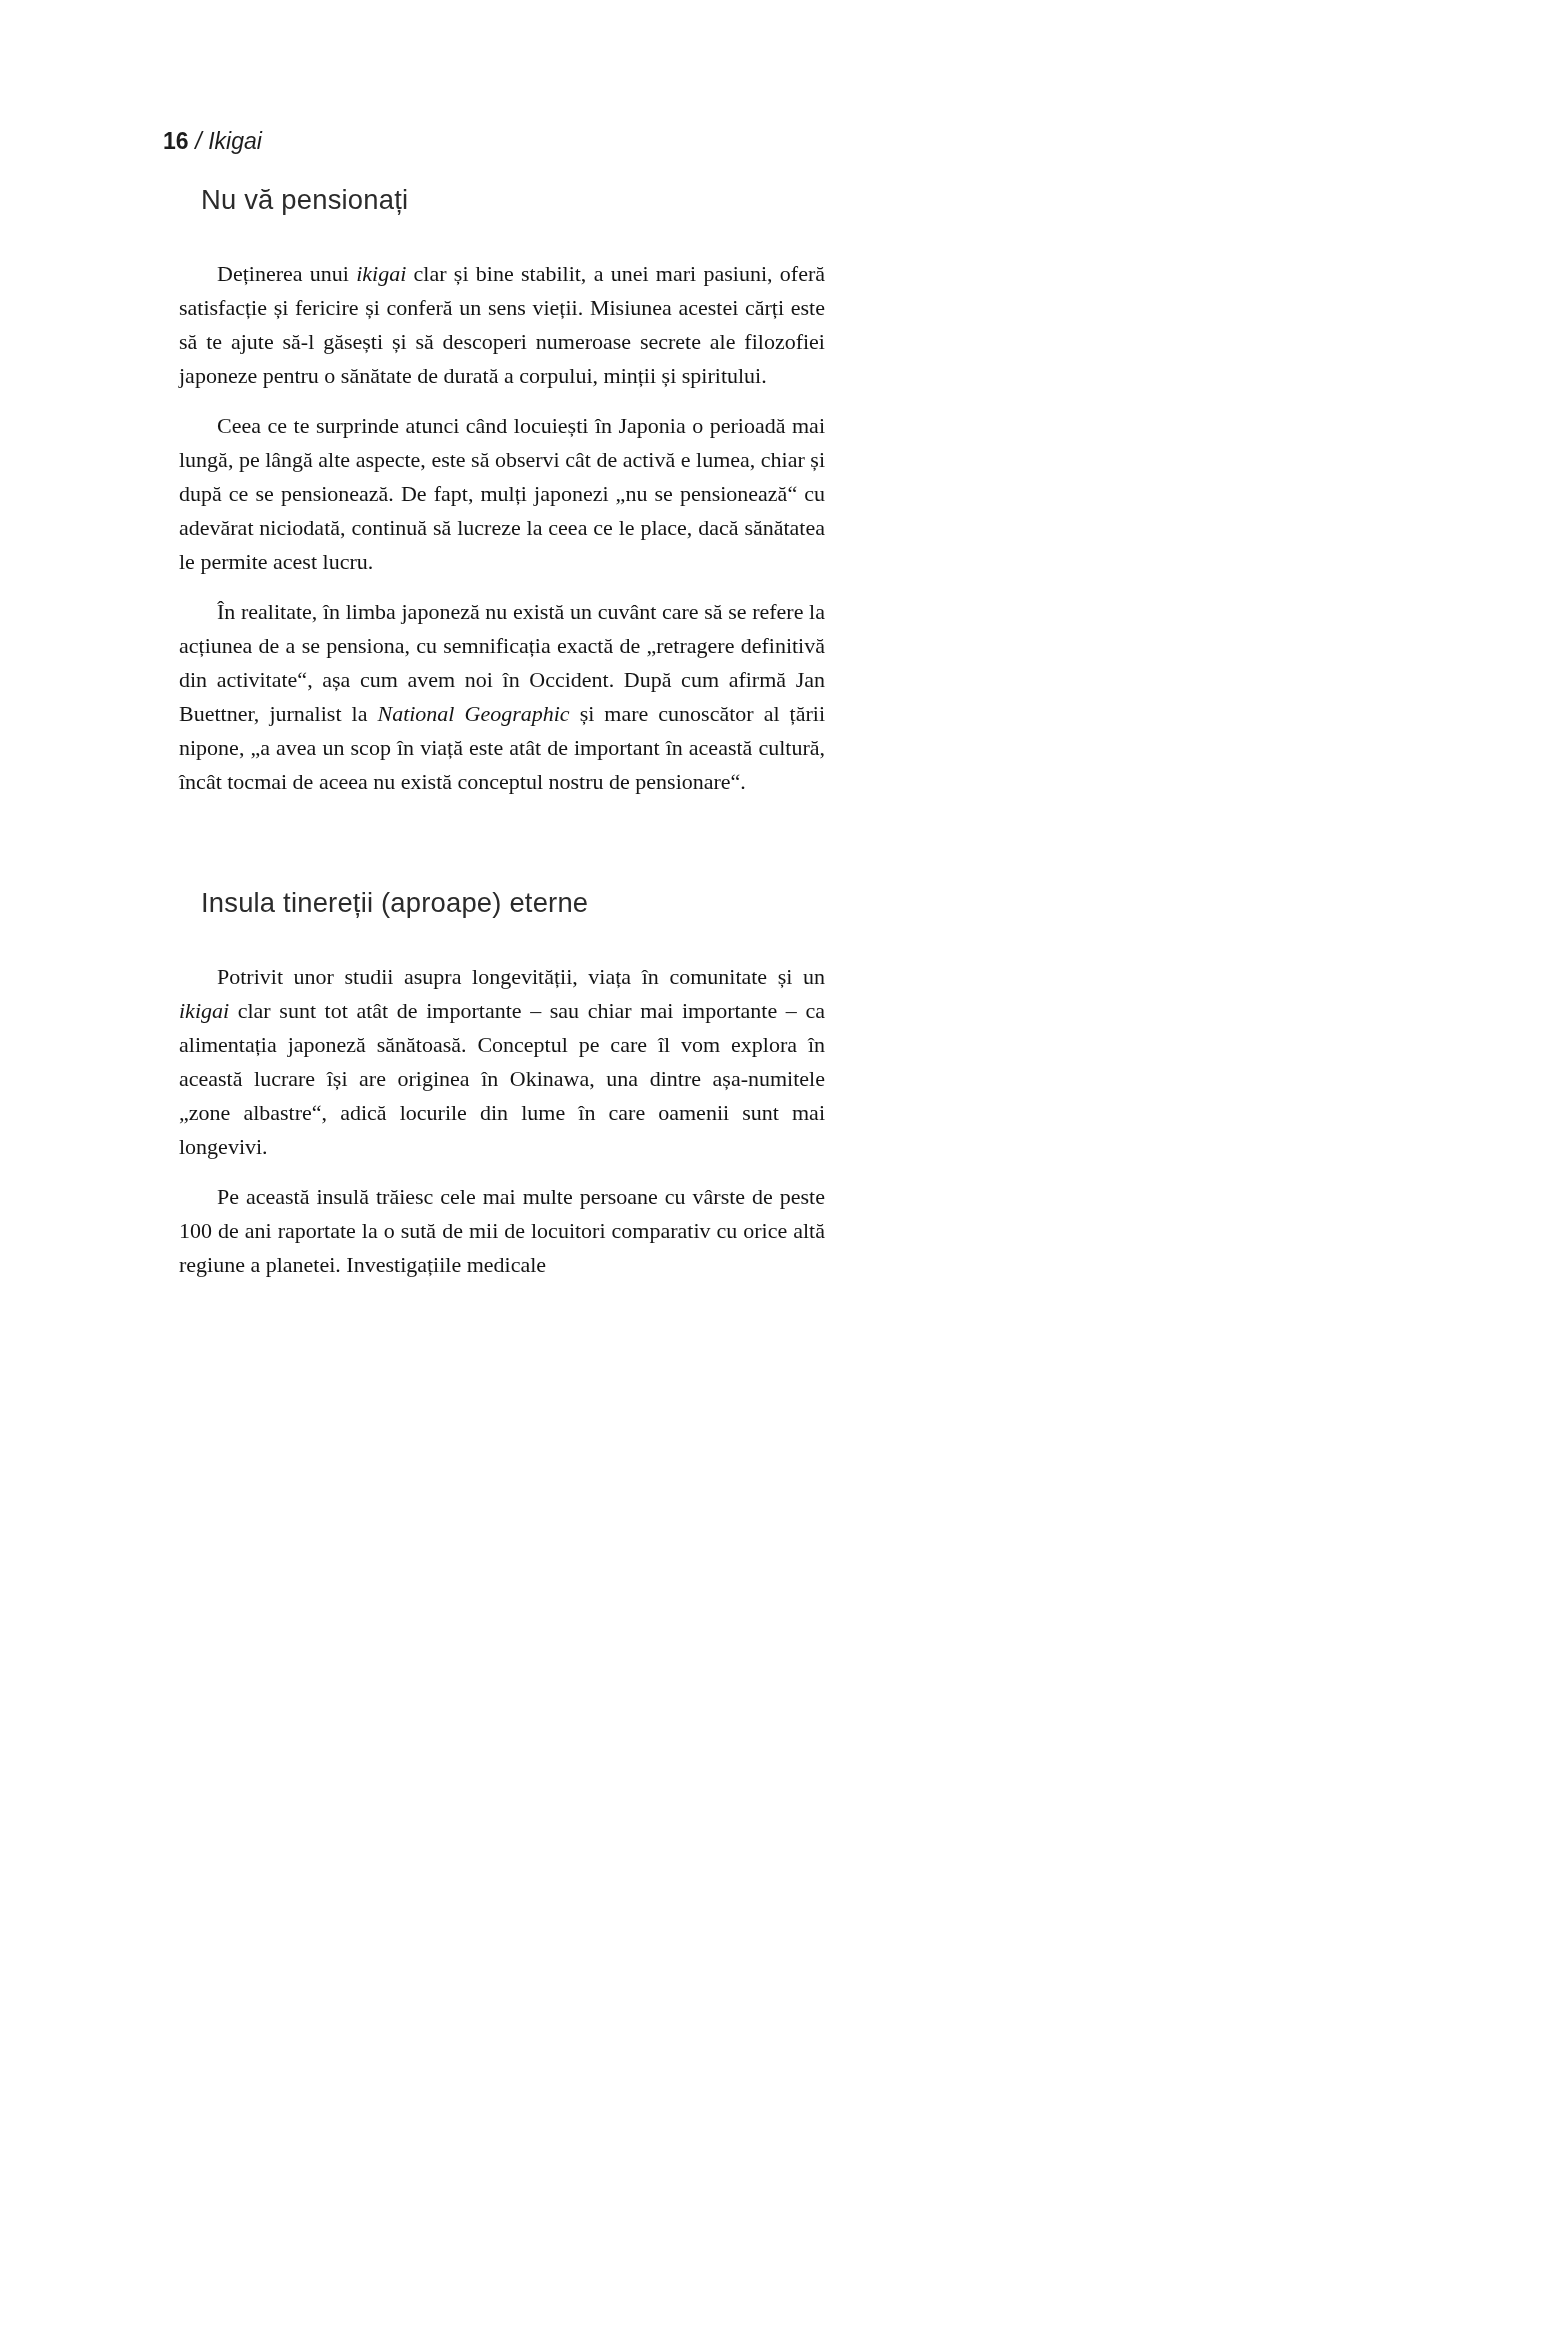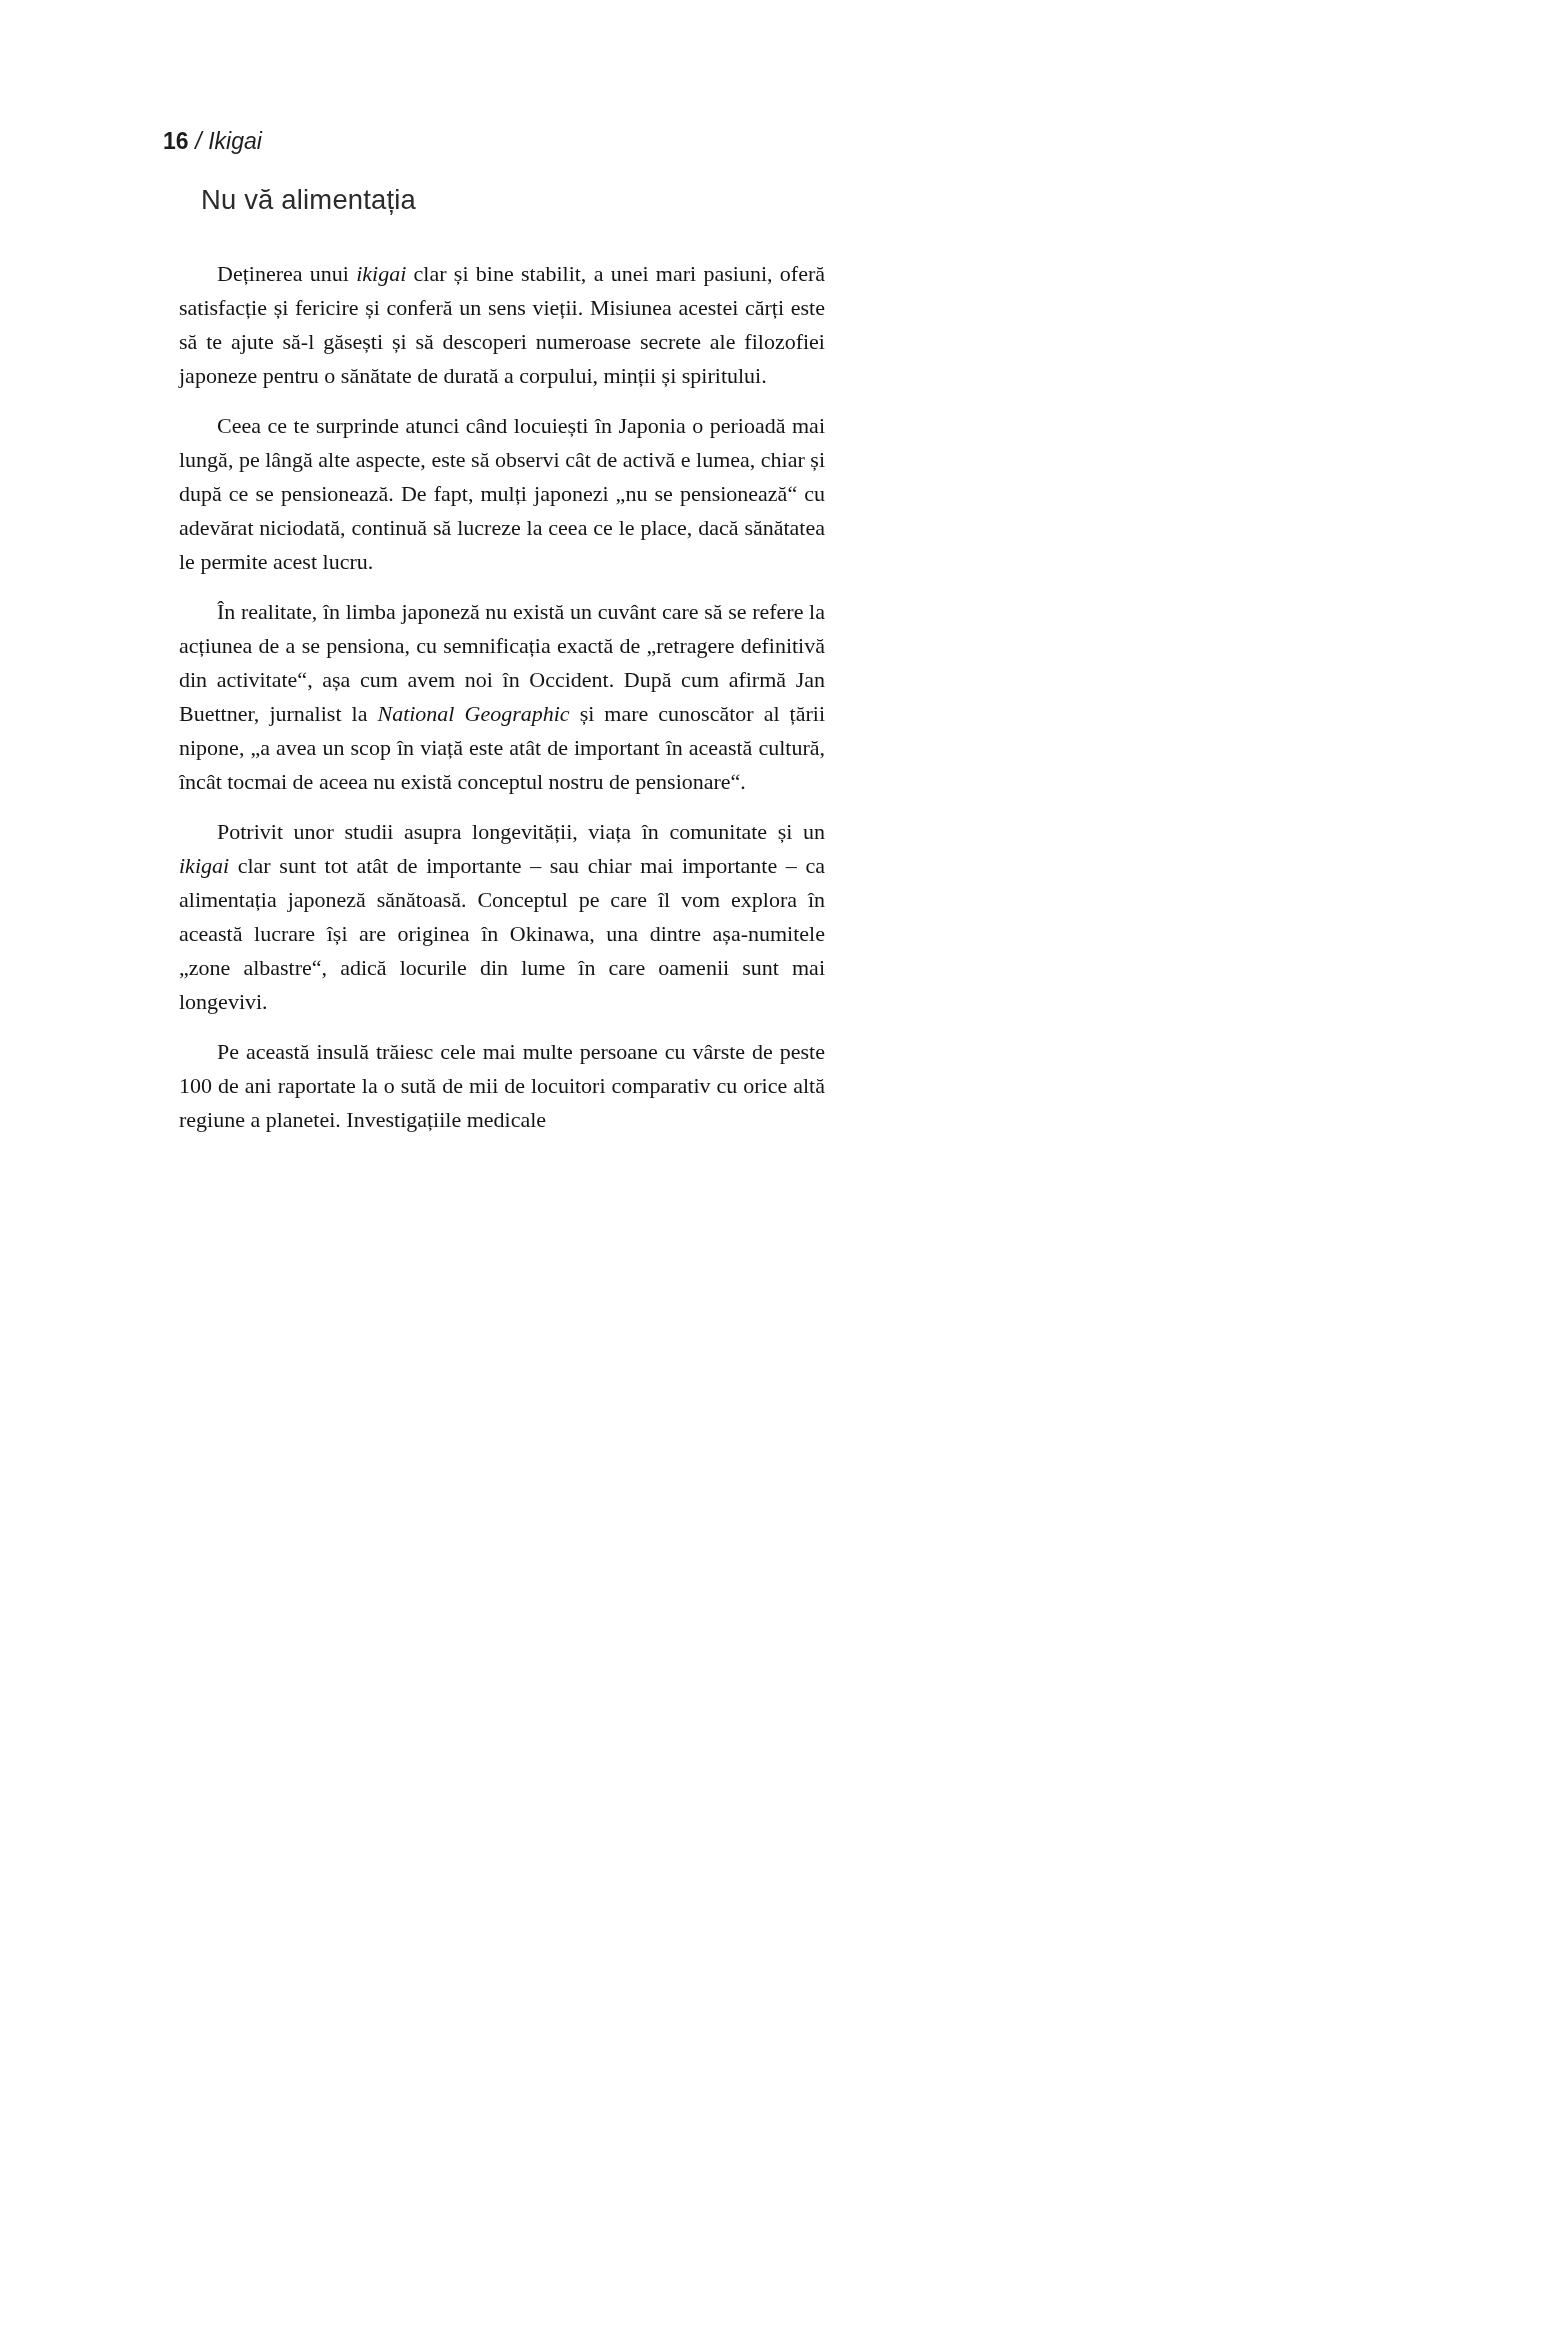--- a/index.html
+++ b/index.html
@@ -78,26 +78,27 @@
 <div class="page">
   <div class="content">
 
     <div class="running-head">
       <span class="page-number">16</span><span class="separator">/</span><span class="book-title">Ikigai</span>
     </div>
 
     <div class="page-body">
 
     <section>
-          <h2 class="section-heading">Nu vă alimentația</h2>
+          <h2 class="section-heading">Nu vă pensionați</h2>
           <p class="body-paragraph">Deținerea unui <em>ikigai</em> clar și bine stabilit, a unei mari pasiuni, oferă satisfacție și fericire și conferă un sens vieții. Misiunea acestei cărți este să te ajute să-l găsești și să descoperi numeroase secrete ale filozofiei japoneze pentru o sănătate de durată a corpului, minții și spiritului.</p>
           <p class="body-paragraph">Ceea ce te surprinde atunci când locuiești în Japonia o perioadă mai lungă, pe lângă alte aspecte, este să observi cât de activă e lumea, chiar și după ce se pensionează. De fapt, mulți japonezi „nu se pensionează“ cu adevărat niciodată, continuă să lucreze la ceea ce le place, dacă sănătatea le permite acest lucru.</p>
           <p class="body-paragraph">În realitate, în limba japoneză nu există un cuvânt care să se refere la acțiunea de a se pensiona, cu semnificația exactă de „retragere definitivă din activitate“, așa cum avem noi în Occident. După cum afirmă Jan Buettner, jurnalist la <em>National Geographic</em> și mare cunoscător al țării nipone, „a avea un scop în viață este atât de important în această cultură, încât tocmai de aceea nu există conceptul nostru de pensionare“.</p>
         </section>
         <section>
+          <h2 class="section-heading">Insula tinereții (aproape) eterne</h2>
           <p class="body-paragraph">Potrivit unor studii asupra longevității, viața în comunitate și un <em>ikigai</em> clar sunt tot atât de importante – sau chiar mai importante – ca alimentația japoneză sănătoasă. Conceptul pe care îl vom explora în această lucrare își are originea în Okinawa, una dintre așa-numitele „zone albastre“, adică locurile din lume în care oamenii sunt mai longevivi.</p>
           <p class="body-paragraph">Pe această insulă trăiesc cele mai multe persoane cu vârste de peste 100 de ani raportate la o sută de mii de locuitori comparativ cu orice altă regiune a planetei. Investigațiile medicale</p>
         </section>
       </div>
 
   </div>
 </div>
 
 
 </body></html>

